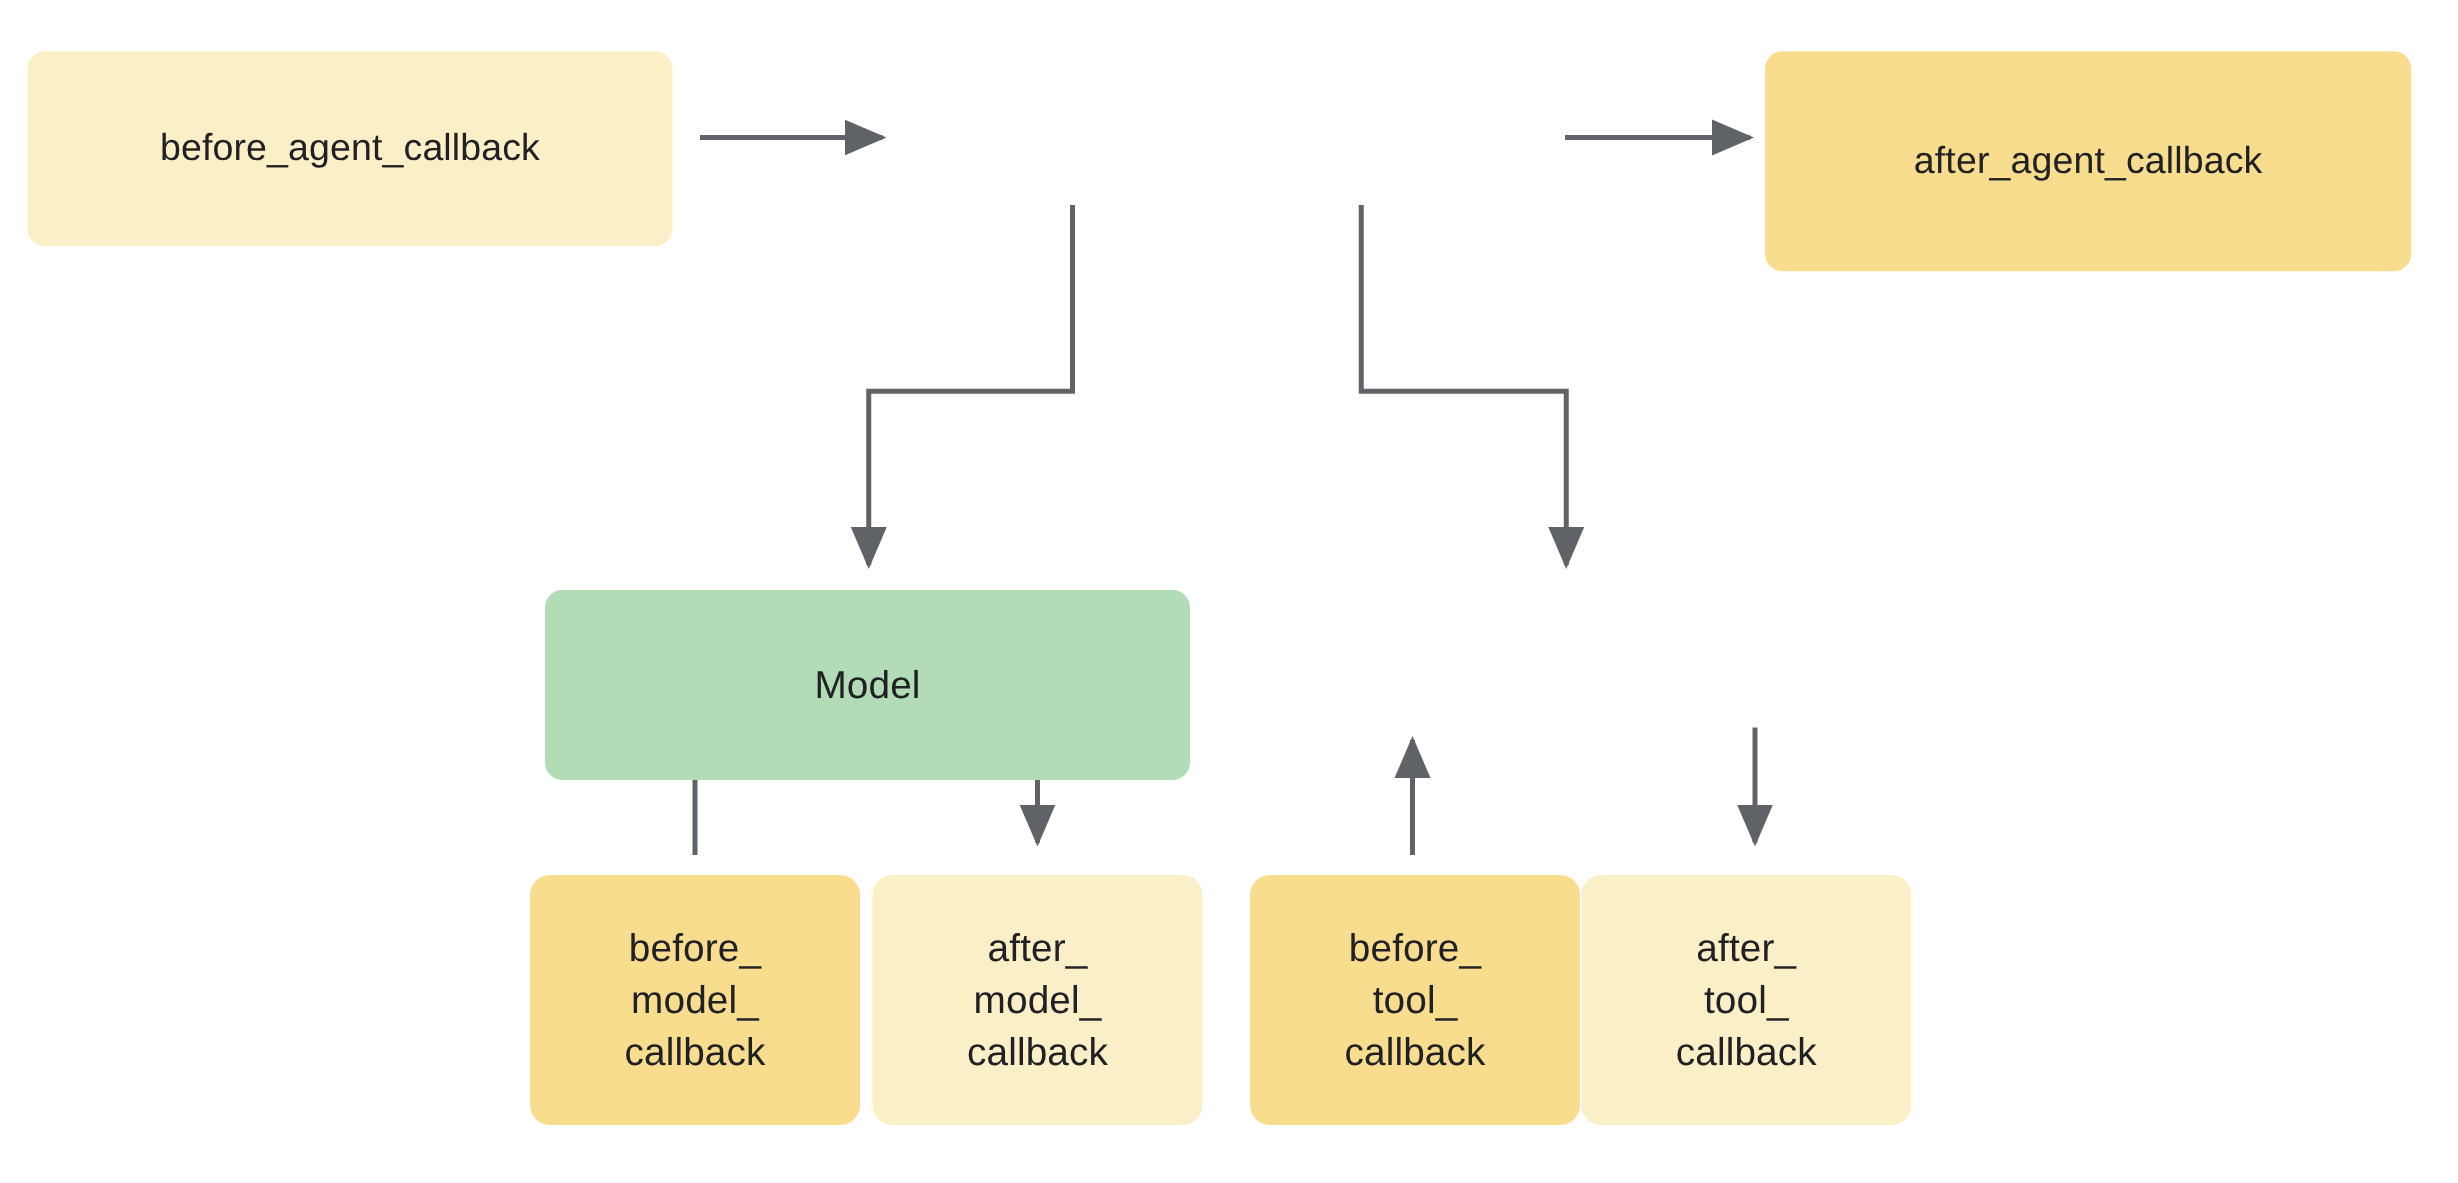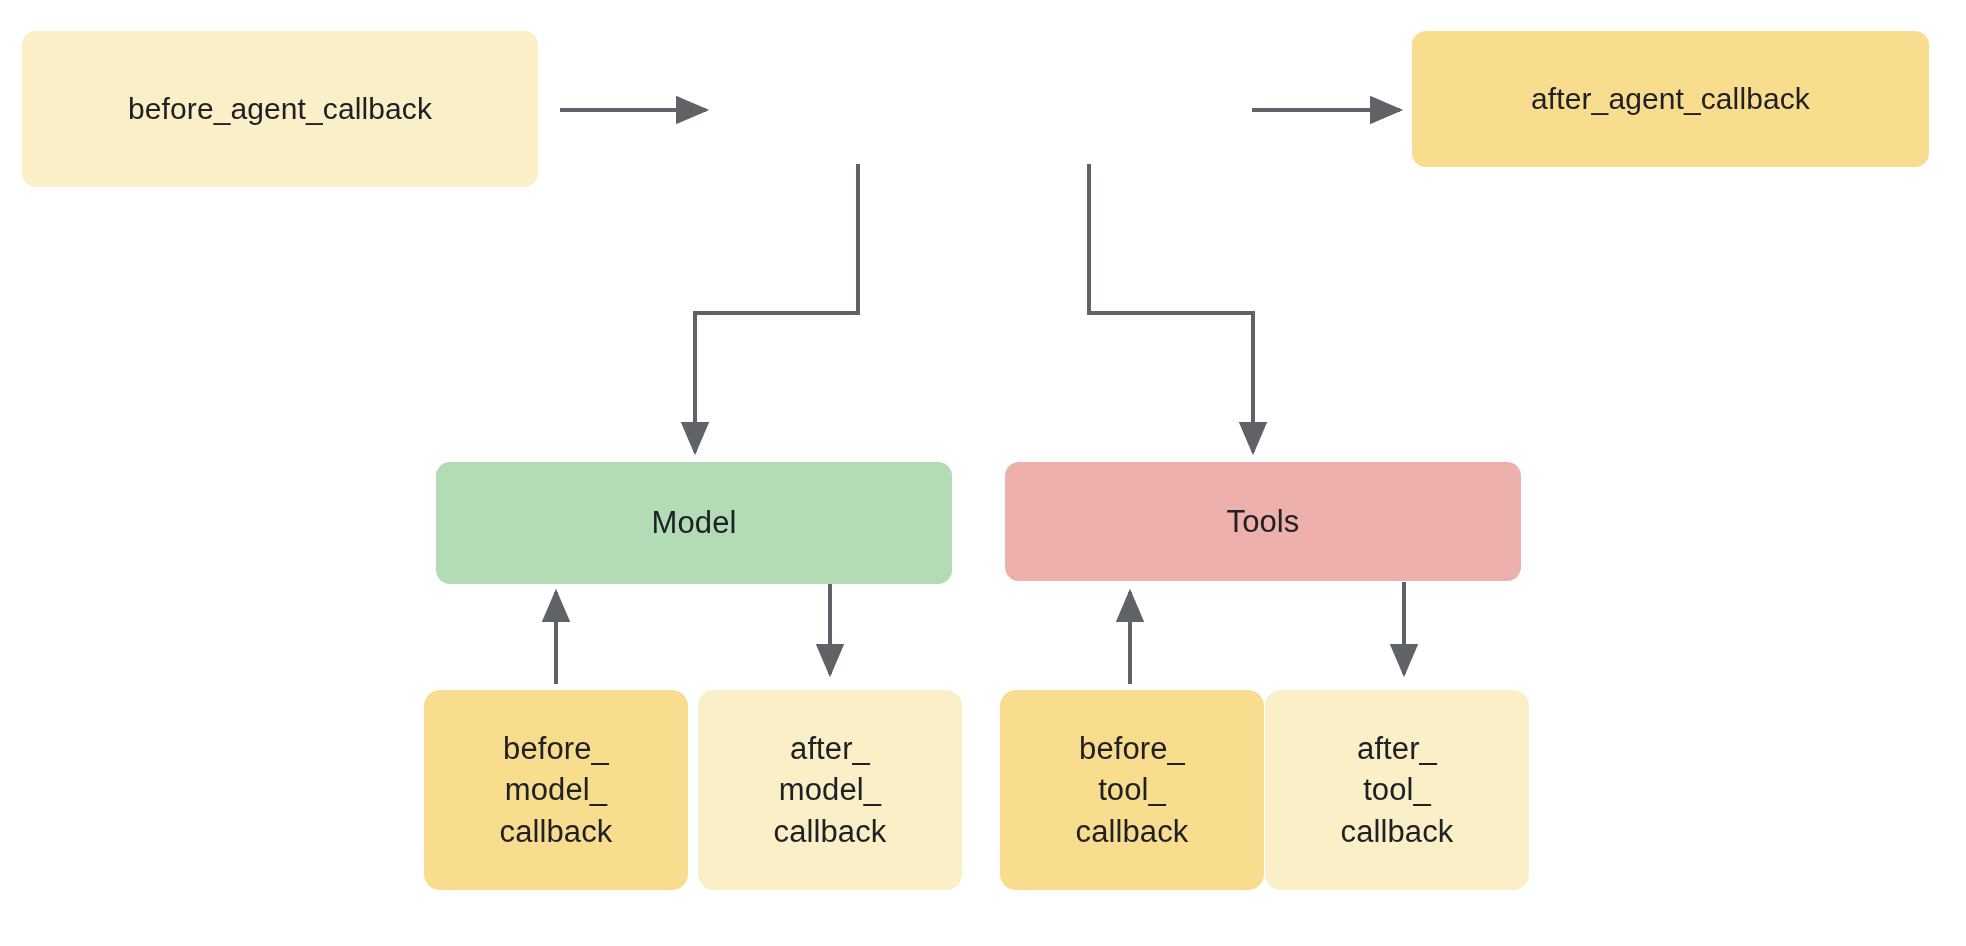--- a/index.html
+++ b/index.html
@@ -26,20 +26,21 @@
     align-items: center;
     justify-content: center;
     border-radius: 14px;
     color: #202124;
     font-size: 30px;
     line-height: 1.33;
     text-align: center;
     letter-spacing: 0.1px;
     white-space: pre-line;
     z-index: 2;
+    margin-top: 10px;
   }
   .node.small {
     font-size: 31px;
     border-radius: 16px;
   }
   .node-label {
     display: block;
     white-space: pre-line;
   }
 
@@ -49,28 +50,28 @@
     background: #fbefc8;
     font-size: 30px;
   }
   #node-agent {
     left: 717px; top: 44px; width: 515px; height: 120px;
     background: #d7e2fa;
     gap: 14px;
     font-size: 31px;
   }
   #node-after-agent {
-    left: 1412px; top: 31px; width: 517px; height: 136px;
+    left: 1412px; top: 31px; width: 517px; height: 176px;
     background: #f8dd8f;
     font-size: 30px;
   }
 
   
   #node-model {
-    left: 436px; top: 462px; width: 516px; height: 122px;
+    left: 436px; top: 462px; width: 516px; height: 152px;
     background: #b2dcb6;
     font-size: 31px;
   }
   #node-tools {
     left: 1005px; top: 462px; width: 516px; height: 119px;
     background: #eeb0ac;
     font-size: 31px;
   }
 
   
@@ -148,23 +149,20 @@
 
 
   <div class="node" id="node-after-agent">
     <span class="node-label">after_agent_callback</span>
   </div>
 
   <div class="node" id="node-model">
     <span class="node-label">Model</span>
   </div>
 
-  <div class="node" id="node-tools">
-    <span class="node-label">Tools</span>
-  </div>
 
   <div class="node small" id="node-before-model">
     <span class="node-label">before_
 model_
 callback</span>
   </div>
 
   <div class="node small" id="node-after-model">
     <span class="node-label">after_
 model_

